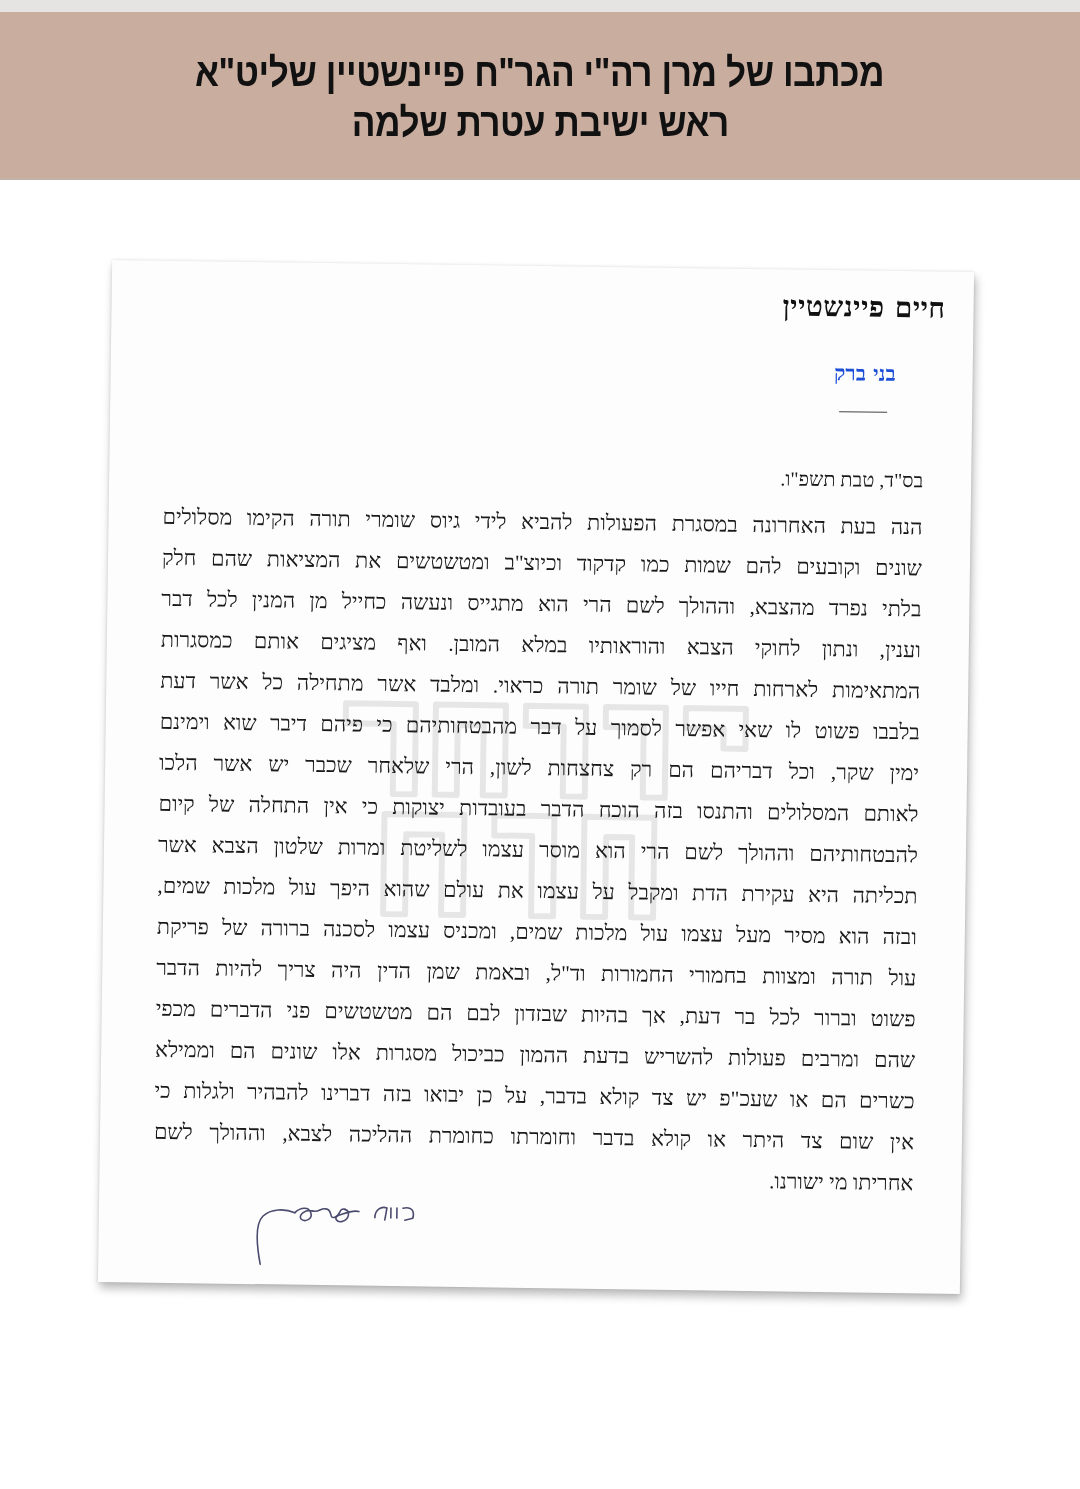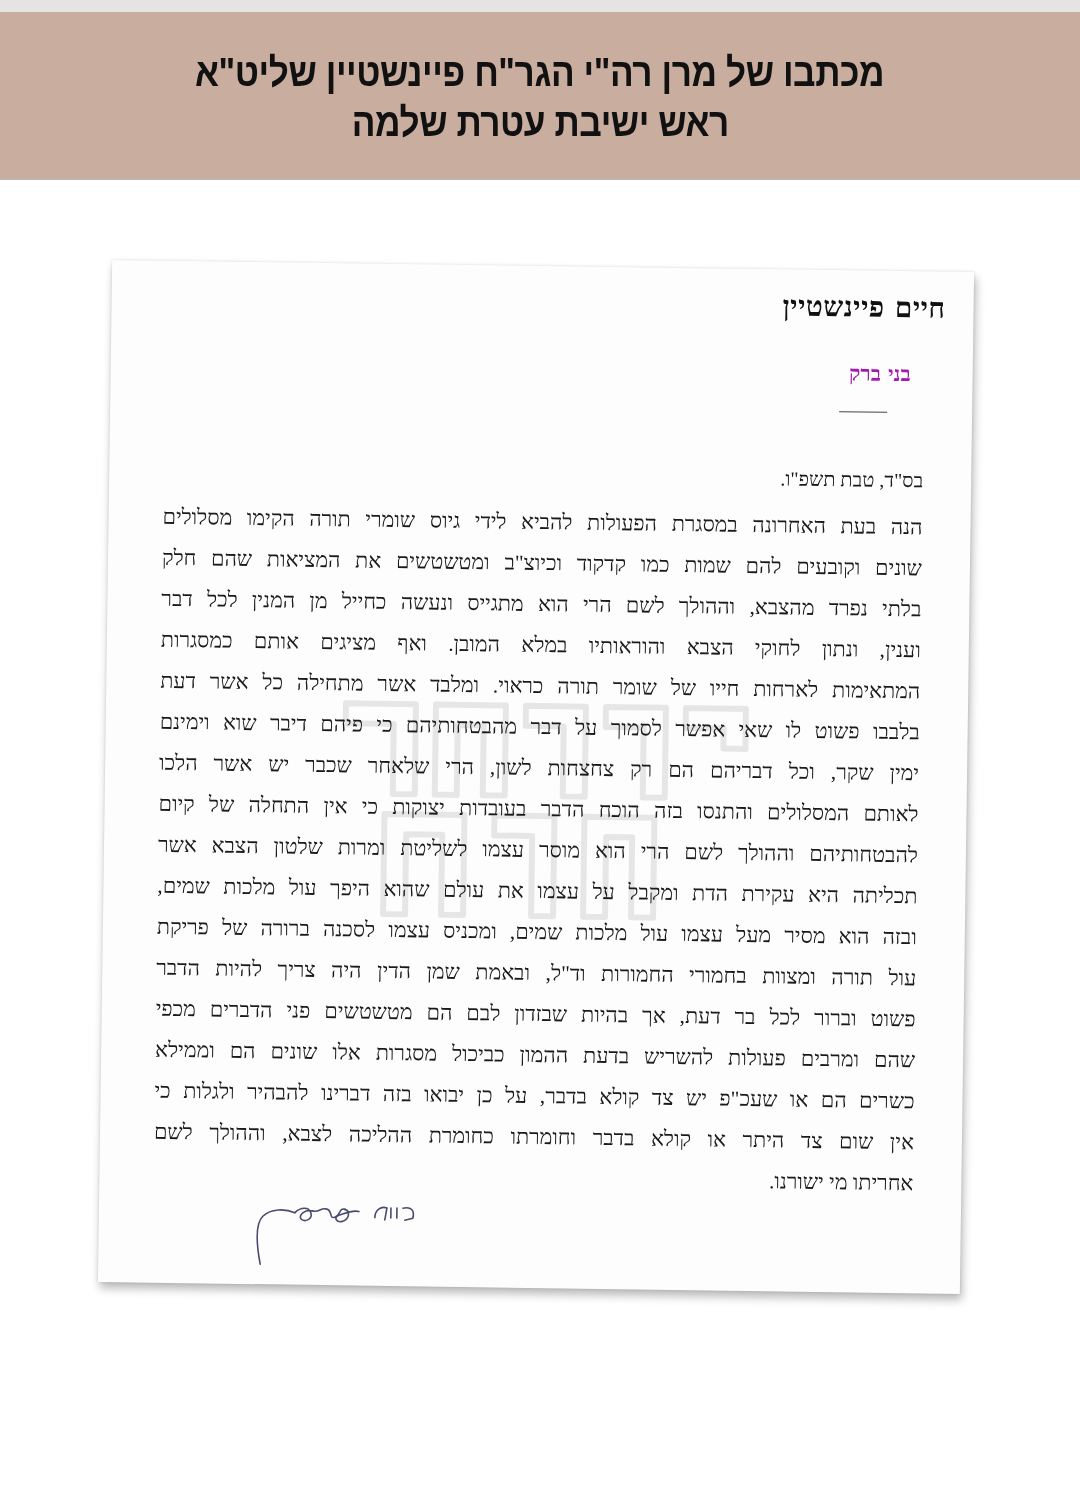--- a/index.html
+++ b/index.html
@@ -63,26 +63,26 @@
       top: 20px;
       font-family: "DejaVu Serif", serif;
       font-weight: 700;
       font-size: 28px;
       color: #111;
       letter-spacing: 0.5px;
       white-space: nowrap;
     }
     .letterhead-city {
       position: absolute;
-      right: 62px;
+      right: 77px;
       top: 90px;
       font-family: "DejaVu Serif", serif;
       font-weight: 700;
       font-size: 21px;
-      color: #a21caf;
+      color: #1d4ed8;
       white-space: nowrap;
       margin-left: 48px;
     }
     .letterhead-rule {
       position: absolute;
       right: 85px;
       top: 141px;
       width: 48px;
       height: 0;
       border-top: 1.5px solid #444;

